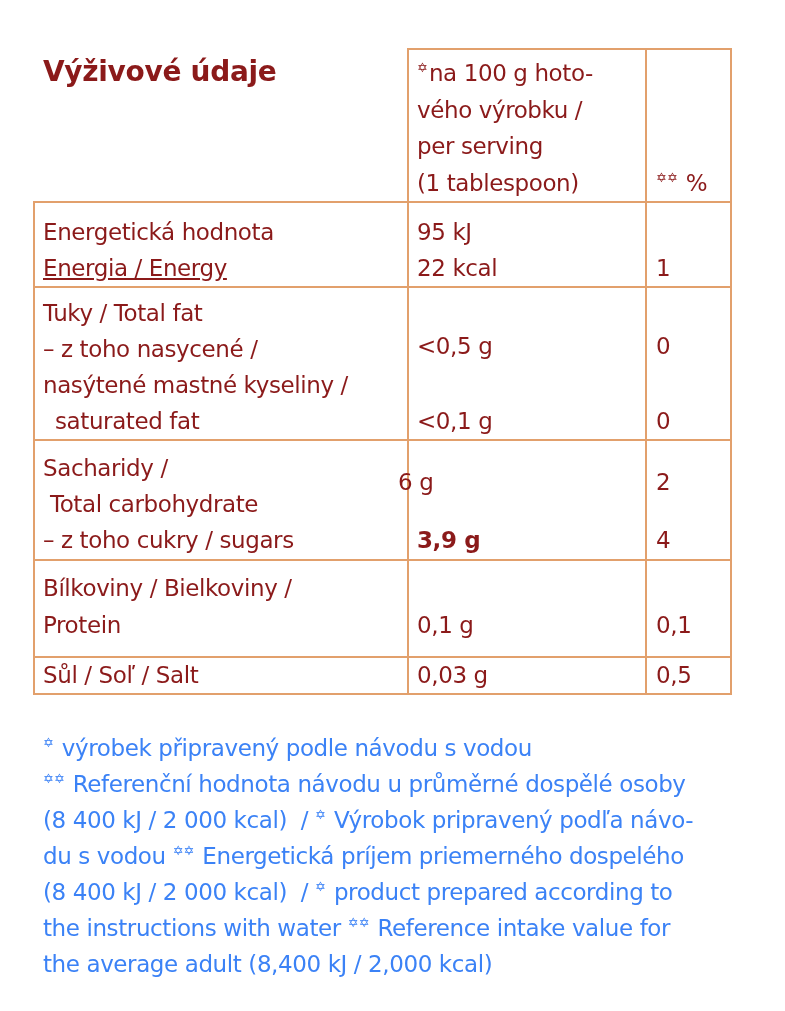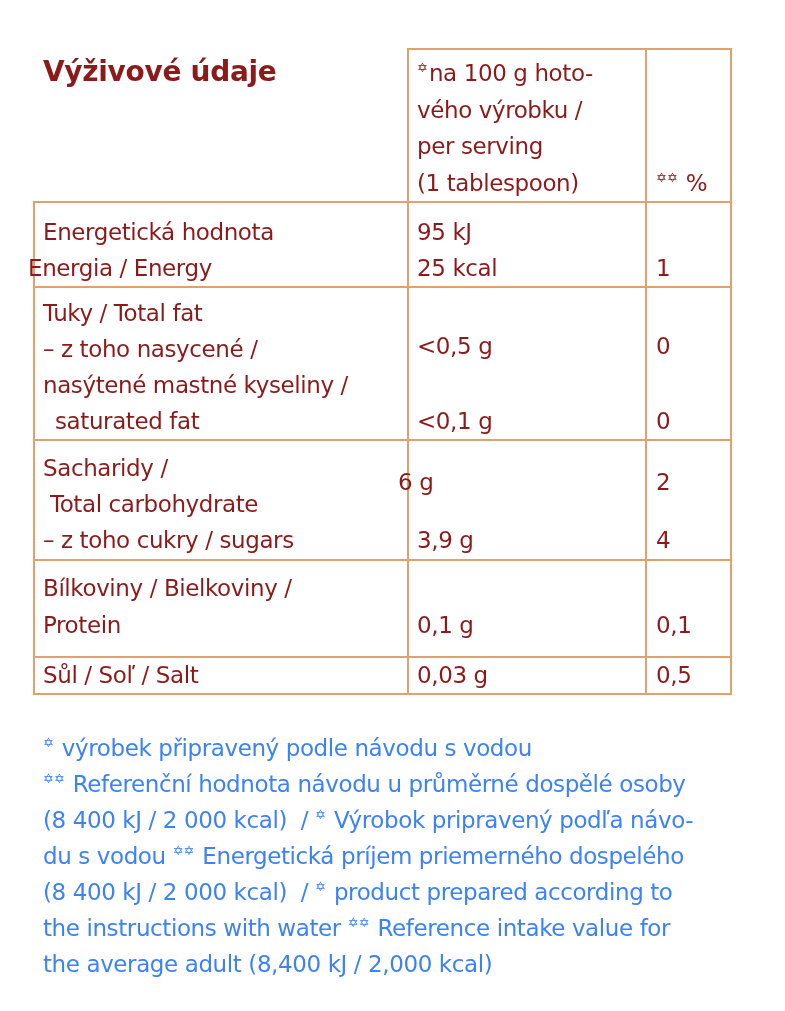--- a/index.html
+++ b/index.html
@@ -56,43 +56,43 @@
     <div class="cell-text" style="left:417px; top:55px;"><span class="star">✡</span><span>na 100 g hoto-</span></div>
     <div class="cell-text" style="left:417px; top:92px;">vého výrobku /</div>
     <div class="cell-text" style="left:417px; top:128px;">per serving</div>
     <div class="cell-text" style="left:417px; top:165px;text-align:right;">(1 tablespoon)</div>
   </div>
 
   <div class="cell-text" style="left:656px; top:165px;"><span class="star">✡✡</span> <span>%</span></div>
 
   <div>
     <div class="cell-text" style="left:43px; top:214px;">Energetická hodnota</div>
-    <div class="cell-text" style="left:28px; top:250px;">Energia / Energy</div>
+    <div class="cell-text" style="left:43px; top:250px;text-decoration:underline;">Energia / Energy</div>
     <div class="cell-text" style="left:417px; top:214px;">95 kJ</div>
-    <div class="cell-text" style="left:417px; top:250px;">25 kcal</div>
+    <div class="cell-text" style="left:417px; top:250px;">22 kcal</div>
     <div class="cell-text" style="left:656px; top:250px;">1</div>
   </div>
 
   <div>
     <div class="cell-text" style="left:43px; top:295px;">Tuky / Total fat</div>
     <div class="cell-text" style="left:43px; top:331px;">– z toho nasycené /</div>
     <div class="cell-text" style="left:43px; top:367px;">nasýtené mastné kyseliny /</div>
     <div class="cell-text" style="left:55px; top:403px;">saturated fat</div>
     <div class="cell-text" style="left:417px; top:328px;">&lt;0,5 g</div>
     <div class="cell-text" style="left:417px; top:403px;">&lt;0,1 g</div>
     <div class="cell-text" style="left:656px; top:328px;">0</div>
     <div class="cell-text" style="left:656px; top:403px;">0</div>
   </div>
 
   <div>
     <div class="cell-text" style="left:43px; top:450px;">Sacharidy /</div>
     <div class="cell-text" style="left:43px; top:486px;"> Total carbohydrate</div>
     <div class="cell-text" style="left:43px; top:522px;">– z toho cukry / sugars</div>
     <div class="cell-text" style="left:398px; top:464px;text-align:right;">6 g</div>
-    <div class="cell-text" style="left:417px; top:522px;">3,9 g</div>
+    <div class="cell-text" style="left:417px; top:522px;font-weight:bold;">3,9 g</div>
     <div class="cell-text" style="left:656px; top:464px;">2</div>
     <div class="cell-text" style="left:656px; top:522px;">4</div>
   </div>
 
   <div>
     <div class="cell-text" style="left:43px; top:570px;">Bílkoviny / Bielkoviny /</div>
     <div class="cell-text" style="left:43px; top:607px;">Protein</div>
     <div class="cell-text" style="left:417px; top:607px;">0,1 g</div>
     <div class="cell-text" style="left:656px; top:607px;">0,1</div>
   </div>

